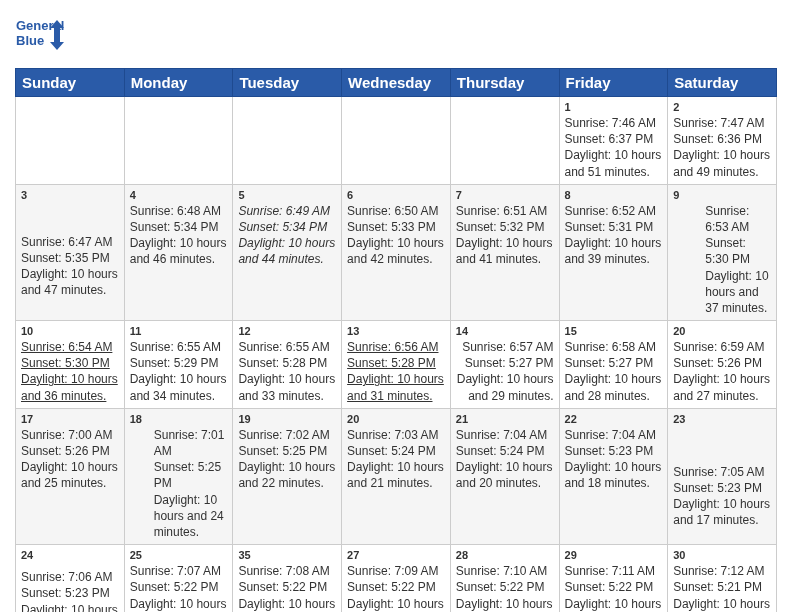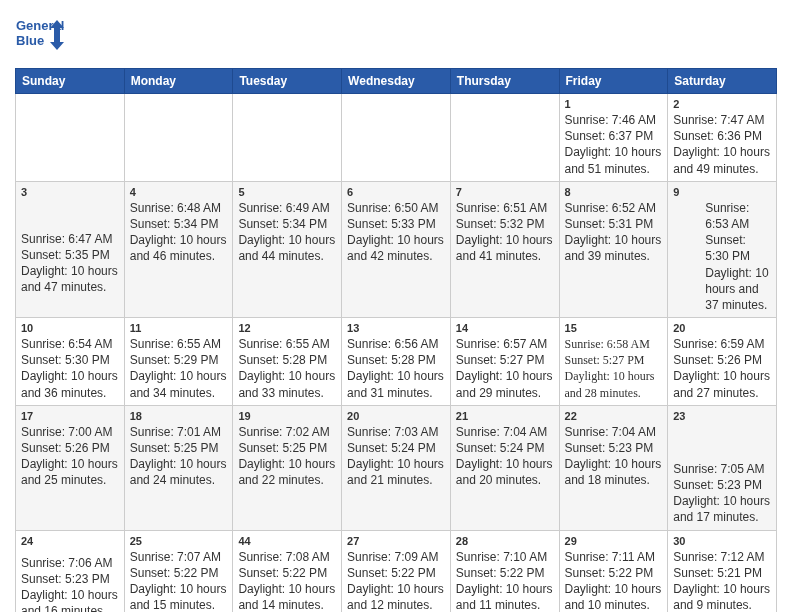--- a/index.html
+++ b/index.html
@@ -41,21 +41,21 @@
       color: #555;
     }
     .calendar {
       width: 100%;
       border-collapse: collapse;
       border: 1px solid #ccc;
     }
     .calendar th {
       background-color: #2a5ba8;
       color: #fff;
-      font-size: 12px;
+      font-size: 15px;
       font-weight: bold;
       padding: 5px 6px;
       text-align: left;
       border: 1px solid #1e4a90;
     }
     .calendar td {
       width: calc(100% / 7);
       vertical-align: top;
       padding: 4px 5px;
       border: 1px solid #ccc;
@@ -143,21 +143,21 @@
 Daylight: 10 hours and 47 minutes.</div>
           </td>
           <td>
             <span class="day-num">4</span>
             <div class="day-info" style="white-space: pre-line;">Sunrise: 6:48 AM
 Sunset: 5:34 PM
 Daylight: 10 hours and 46 minutes.</div>
           </td>
           <td>
             <span class="day-num">5</span>
-            <div class="day-info" style="white-space: pre-line;">Sunrise: 6:49 AM
+            <div class="day-info" style="white-space: pre-line; font-style: italic;">Sunrise: 6:49 AM
 Sunset: 5:34 PM
 Daylight: 10 hours and 44 minutes.</div>
           </td>
           <td>
             <span class="day-num">6</span>
             <div class="day-info" style="white-space: pre-line;">Sunrise: 6:50 AM
 Sunset: 5:33 PM
 Daylight: 10 hours and 42 minutes.</div>
           </td>
           <td>
@@ -175,71 +175,71 @@
           <td>
             <span class="day-num">9</span>
             <div class="day-info" style="white-space: pre-line; margin-left: 32px;">Sunrise: 6:53 AM
 Sunset: 5:30 PM
 Daylight: 10 hours and 37 minutes.</div>
           </td>
         </tr>
         <tr>
           <td>
             <span class="day-num">10</span>
-            <div class="day-info" style="white-space: pre-line;">Sunrise: 6:54 AM
+            <div class="day-info" style="white-space: pre-line; text-decoration: underline;">Sunrise: 6:54 AM
 Sunset: 5:30 PM
 Daylight: 10 hours and 36 minutes.</div>
           </td>
           <td>
             <span class="day-num">11</span>
             <div class="day-info" style="white-space: pre-line;">Sunrise: 6:55 AM
 Sunset: 5:29 PM
 Daylight: 10 hours and 34 minutes.</div>
           </td>
           <td>
             <span class="day-num">12</span>
             <div class="day-info" style="white-space: pre-line;">Sunrise: 6:55 AM
 Sunset: 5:28 PM
 Daylight: 10 hours and 33 minutes.</div>
           </td>
           <td>
             <span class="day-num">13</span>
-            <div class="day-info" style="white-space: pre-line;">Sunrise: 6:56 AM
+            <div class="day-info" style="white-space: pre-line; text-decoration: underline;">Sunrise: 6:56 AM
 Sunset: 5:28 PM
 Daylight: 10 hours and 31 minutes.</div>
           </td>
           <td>
             <span class="day-num">14</span>
-            <div class="day-info" style="white-space: pre-line;">Sunrise: 6:57 AM
+            <div class="day-info" style="white-space: pre-line; text-align: right;">Sunrise: 6:57 AM
 Sunset: 5:27 PM
 Daylight: 10 hours and 29 minutes.</div>
           </td>
           <td>
             <span class="day-num">15</span>
-            <div class="day-info" style="white-space: pre-line; font-family: Liberation Serif, serif;">Sunrise: 6:58 AM
+            <div class="day-info" style="white-space: pre-line;">Sunrise: 6:58 AM
 Sunset: 5:27 PM
 Daylight: 10 hours and 28 minutes.</div>
           </td>
           <td>
             <span class="day-num">20</span>
             <div class="day-info" style="white-space: pre-line;">Sunrise: 6:59 AM
 Sunset: 5:26 PM
 Daylight: 10 hours and 27 minutes.</div>
           </td>
         </tr>
         <tr>
           <td>
             <span class="day-num">17</span>
             <div class="day-info" style="white-space: pre-line;">Sunrise: 7:00 AM
 Sunset: 5:26 PM
 Daylight: 10 hours and 25 minutes.</div>
           </td>
           <td>
             <span class="day-num">18</span>
-            <div class="day-info" style="white-space: pre-line;">Sunrise: 7:01 AM
+            <div class="day-info" style="white-space: pre-line; margin-left: 24px;">Sunrise: 7:01 AM
 Sunset: 5:25 PM
 Daylight: 10 hours and 24 minutes.</div>
           </td>
           <td>
             <span class="day-num">19</span>
             <div class="day-info" style="white-space: pre-line;">Sunrise: 7:02 AM
 Sunset: 5:25 PM
 Daylight: 10 hours and 22 minutes.</div>
           </td>
           <td>
@@ -274,21 +274,21 @@
 Sunset: 5:23 PM
 Daylight: 10 hours and 16 minutes.</div>
           </td>
           <td>
             <span class="day-num">25</span>
             <div class="day-info" style="white-space: pre-line;">Sunrise: 7:07 AM
 Sunset: 5:22 PM
 Daylight: 10 hours and 15 minutes.</div>
           </td>
           <td>
-            <span class="day-num">44</span>
+            <span class="day-num">35</span>
             <div class="day-info" style="white-space: pre-line;">Sunrise: 7:08 AM
 Sunset: 5:22 PM
 Daylight: 10 hours and 14 minutes.</div>
           </td>
           <td>
             <span class="day-num">27</span>
             <div class="day-info" style="white-space: pre-line;">Sunrise: 7:09 AM
 Sunset: 5:22 PM
 Daylight: 10 hours and 12 minutes.</div>
           </td>

